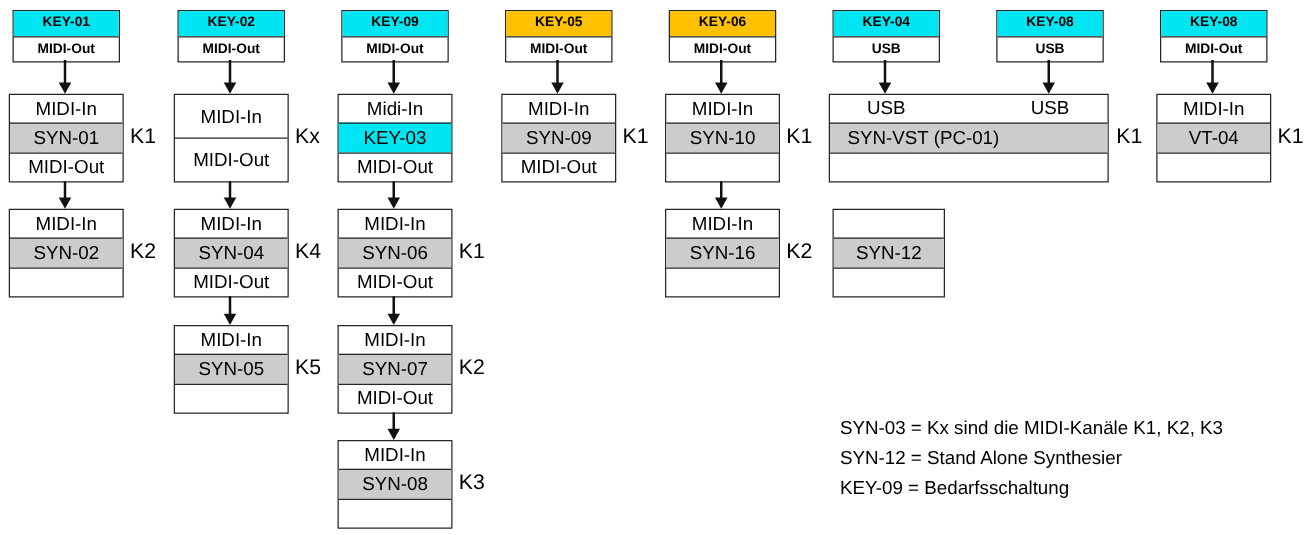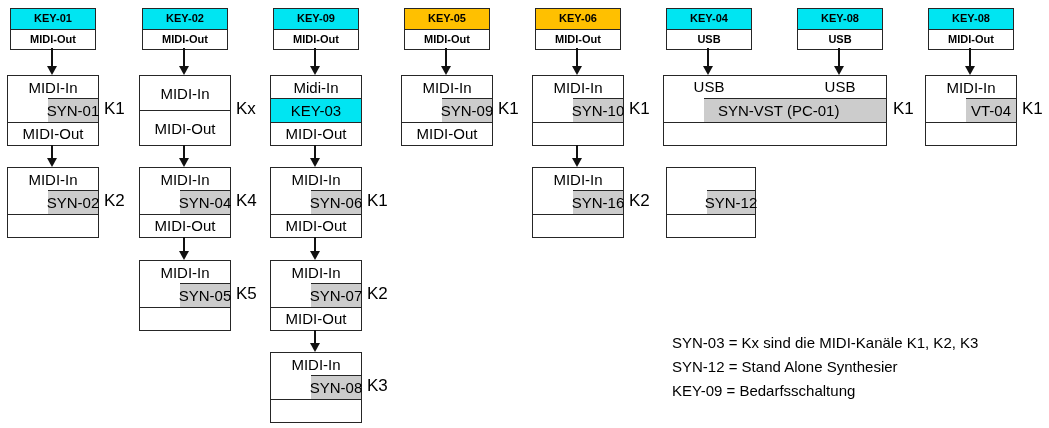--- a/index.html
+++ b/index.html
@@ -5,21 +5,21 @@
   html,body{margin:0;padding:0;background:#ffffff;}
   .canvas{position:relative;width:1049px;height:428px;background:#ffffff;
           font-family:"Liberation Sans", sans-serif;color:#000;overflow:hidden;}
   .hdr{position:absolute;top:8px;width:84px;height:40px;border:1.5px solid #262626;
        display:flex;flex-direction:column;background:#fff;}
   .hrow{flex:1;display:flex;align-items:center;justify-content:center;
         font-size:11px;line-height:1;white-space:nowrap;font-weight:bold;}
   .hrow.divide{border-top:1.5px solid #262626;}
   .cyan{background:#00E5F2;}
   .orange{background:#FFC000;}
-  .gray{background:#CCCCCC;margin-left:40px;}
+  .gray{background:#CCCCCC;}
   .box{position:absolute;width:90px;height:69px;border:1.5px solid #262626;
        display:flex;flex-direction:column;background:#fff;}
   .box .row{flex:1;display:flex;align-items:center;justify-content:center;
             font-size:15px;line-height:1;white-space:nowrap;}
   .box .row + .row{border-top:1.5px solid #262626;}
   .box.wide{width:222px;}
   .box.wide .row.namerow{justify-content:flex-start;padding-left:14px;}
   .box.narrow{width:88px;}
   .usb-pos{position:absolute;transform:translateX(-50%);top:50%;margin-top:-8px;
            font-size:15px;line-height:16px;}

